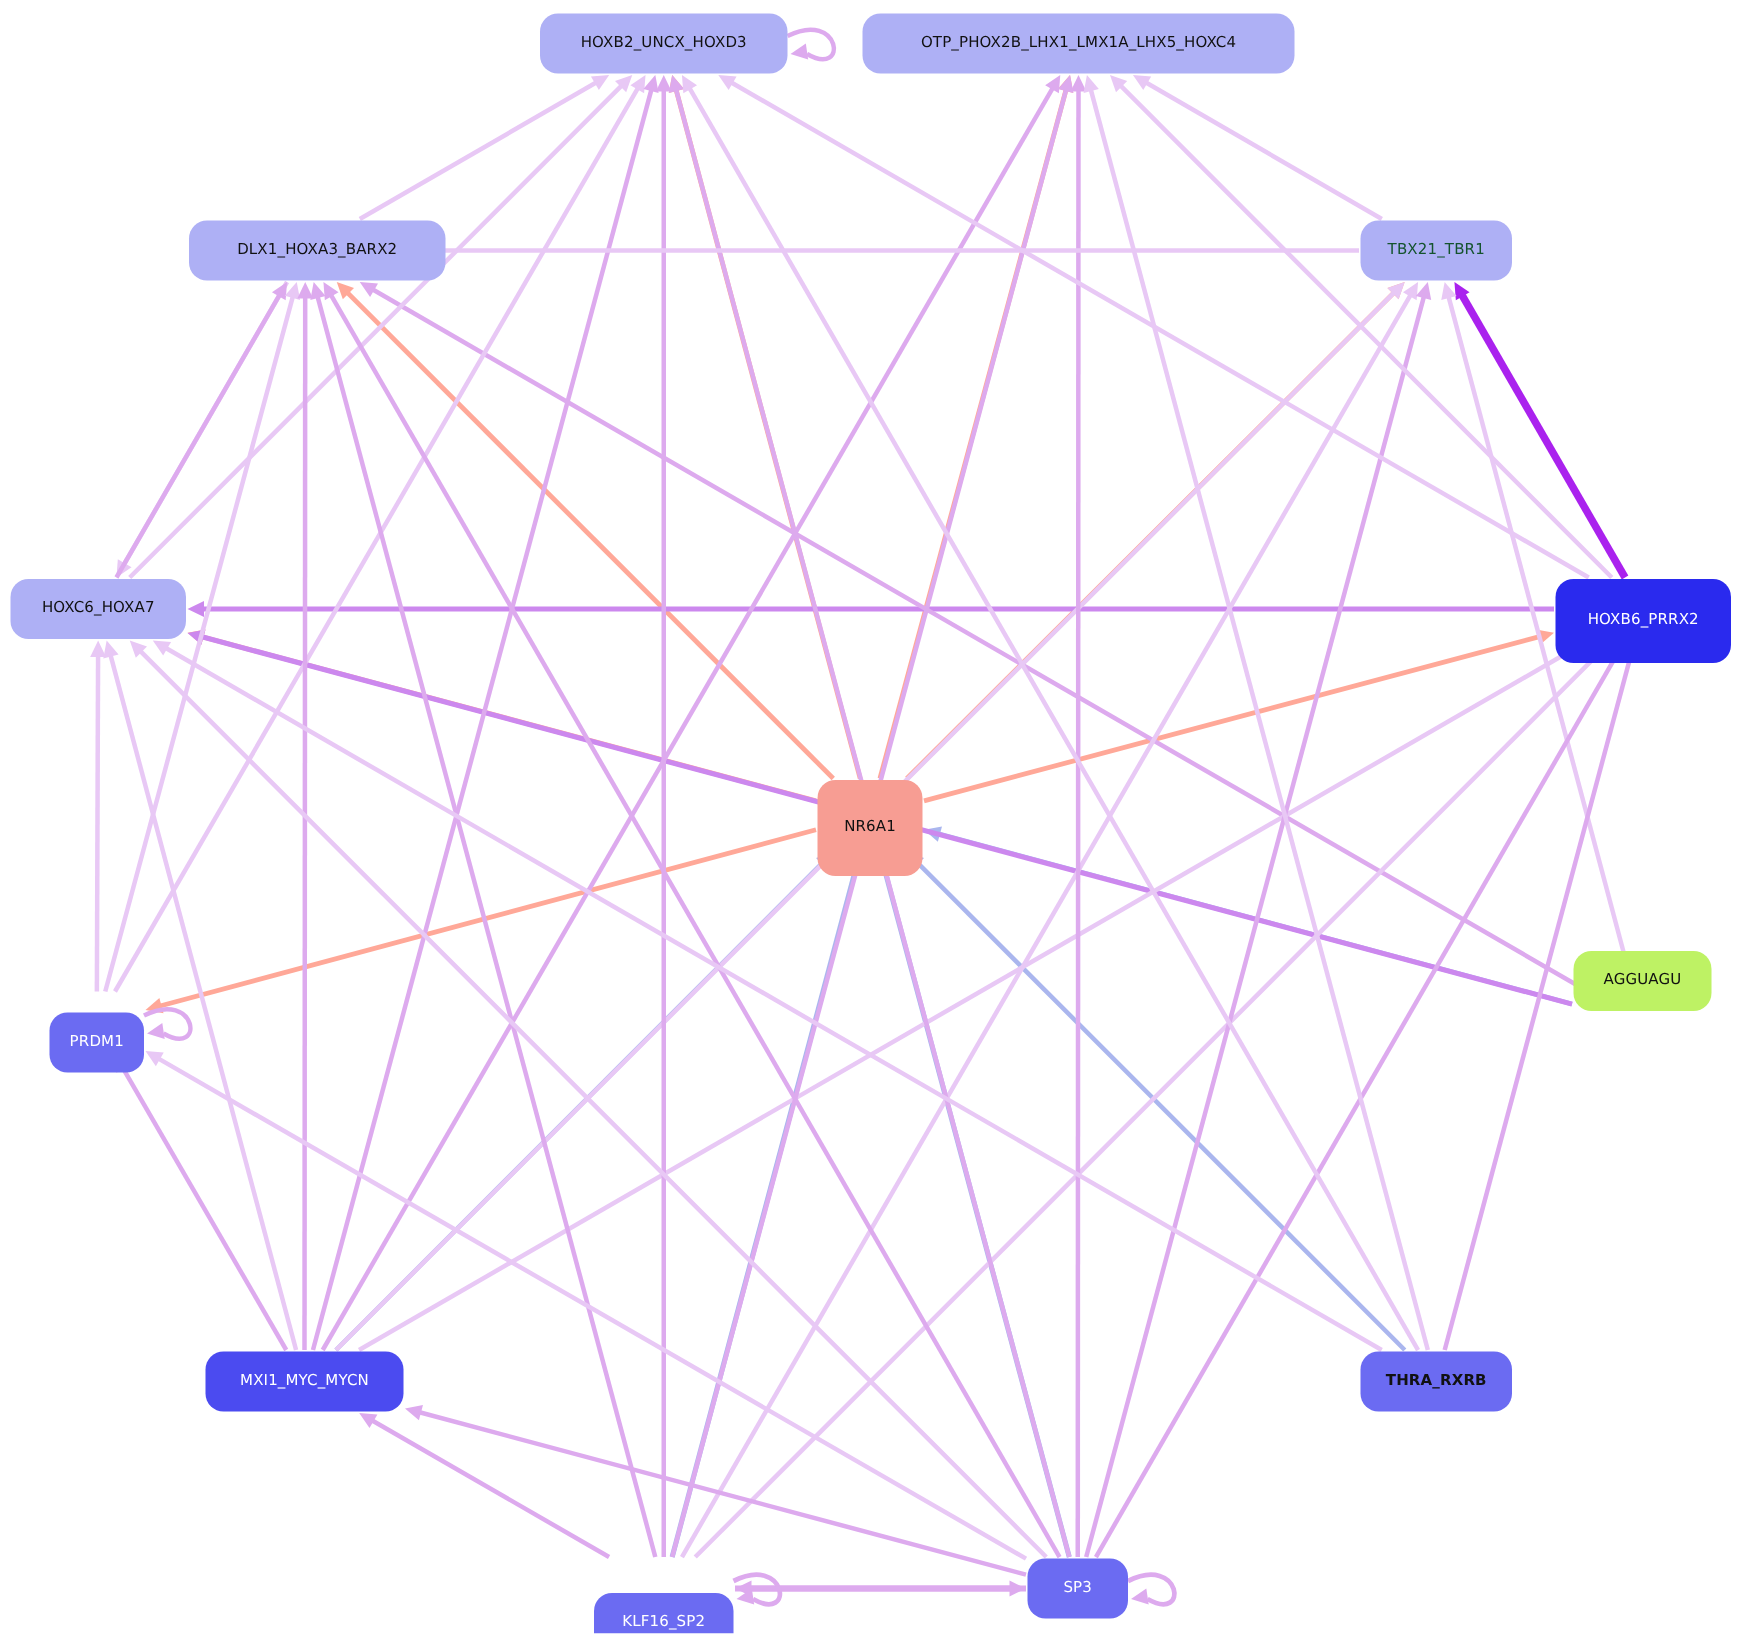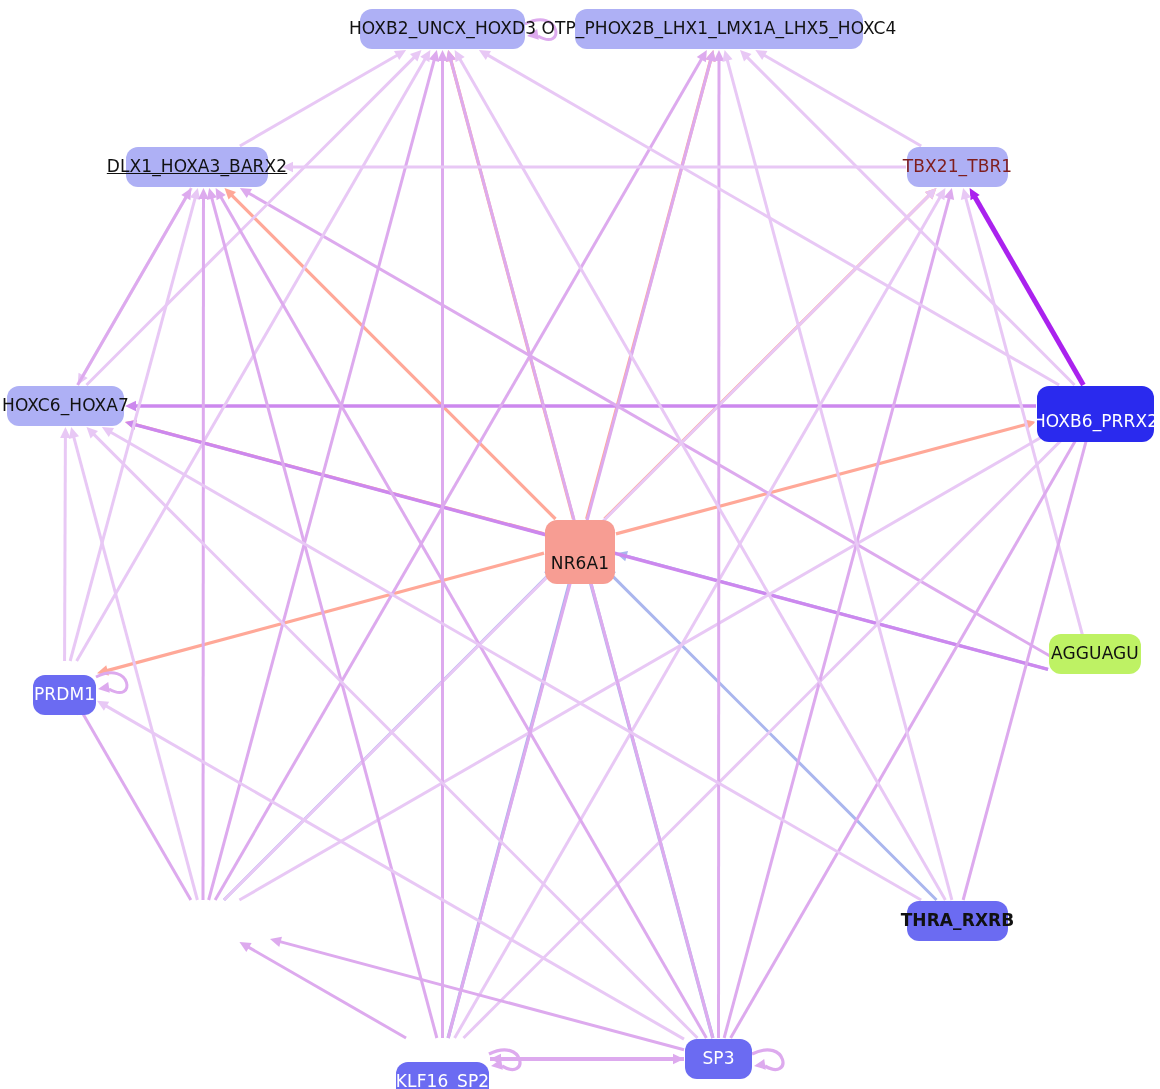--- a/index.html
+++ b/index.html
@@ -28,26 +28,26 @@
     position: absolute;
     left: 0;
     top: 0;
     width: 1160px;
     height: 1089px;
   }
   .node {
     position: absolute;
     box-sizing: border-box;
     display: flex;
-    align-items: flex-end;
+    align-items: center;
     justify-content: center;
     border-radius: 12px;
     white-space: nowrap;
     font-family: "DejaVu Sans", sans-serif;
-    font-size: 17px;
+    font-size: 10px;
     letter-spacing: 0.1px;
     line-height: 1;
     padding: 12px 12px;
     user-select: none;
   }
 </style>
 </head>
 <body>
 
 <div id="graph-canvas">
@@ -289,40 +289,43 @@
         <polygon points="754,1066 764.208,1059.07 765.792,1069.6299999999999" fill="#ddaaee"></polygon>
       </g>
     </svg>
   <div id="node-layer">
       <div class="node" style="left: 360px; top: 9px; width: 165px; height: 40px; background: rgb(174, 176, 245); color: rgb(17, 17, 17);">
         <span>HOXB2_UNCX_HOXD3</span>
       </div>
       <div class="node" style="left: 575px; top: 9px; width: 288px; height: 40px; background: rgb(174, 176, 245); color: rgb(17, 17, 17); border-radius: 12px;">
         <span>OTP_PHOX2B_LHX1_LMX1A_LHX5_HOXC4</span>
       </div>
-      <div class="node" style="left: 126px; top: 147px; width: 142px; height: 40px; background: rgb(174, 176, 245); color: rgb(17, 17, 17); text-decoration: underline;">
+      <div class="node" style="left: 126px; top: 147px; width: 171px; height: 40px; background: rgb(174, 176, 245); color: rgb(17, 17, 17);">
         <span>DLX1_HOXA3_BARX2</span>
       </div>
-      <div class="node" style="left: 907px; top: 147px; width: 101px; height: 40px; background: rgb(174, 176, 245); color: #7f1d1d;">
+      <div class="node" style="left: 907px; top: 147px; width: 101px; height: 40px; background: rgb(174, 176, 245); color: #14532d;">
         <span>TBX21_TBR1</span>
       </div>
       <div class="node" style="left: 7px; top: 386px; width: 117px; height: 40px; background: rgb(174, 176, 245); color: rgb(17, 17, 17);">
         <span>HOXC6_HOXA7</span>
       </div>
       <div class="node" style="left: 1037px; top: 386px; width: 117px; height: 56px; background: rgb(42, 42, 238); color: rgb(255, 255, 255);">
         <span>HOXB6_PRRX2</span>
       </div>
       <div class="node" style="left: 545px; top: 520px; width: 70px; height: 64px; background: rgb(247, 157, 147); color: rgb(17, 17, 17);">
         <span>NR6A1</span>
       </div>
       <div class="node" style="left: 33px; top: 662px; width: 63px; height: 40px; background: rgb(107, 107, 242); color: rgb(255, 255, 255); margin-top: 13px;">
         <span>PRDM1</span>
       </div>
       <div class="node" style="left: 1049px; top: 634px; width: 92px; height: 40px; background: #bef264; color: rgb(17, 17, 17);">
         <span>AGGUAGU</span>
+      </div>
+      <div class="node" style="left: 137px; top: 901px; width: 132px; height: 40px; background: rgb(75, 75, 240); color: rgb(255, 255, 255);">
+        <span>MXI1_MYC_MYCN</span>
       </div>
       <div class="node" style="left: 907px; top: 901px; width: 101px; height: 40px; background: rgb(107, 107, 242); color: rgb(17, 17, 17); font-weight: bold;">
         <span>THRA_RXRB</span>
       </div>
       <div class="node" style="left: 396px; top: 1039px; width: 93px; height: 40px; background: rgb(107, 107, 242); color: rgb(255, 255, 255); margin-top: 23px;">
         <span>KLF16_SP2</span>
       </div>
       <div class="node" style="left: 685px; top: 1039px; width: 67px; height: 40px; background: rgb(107, 107, 242); color: rgb(255, 255, 255);">
         <span>SP3</span>
       </div>

